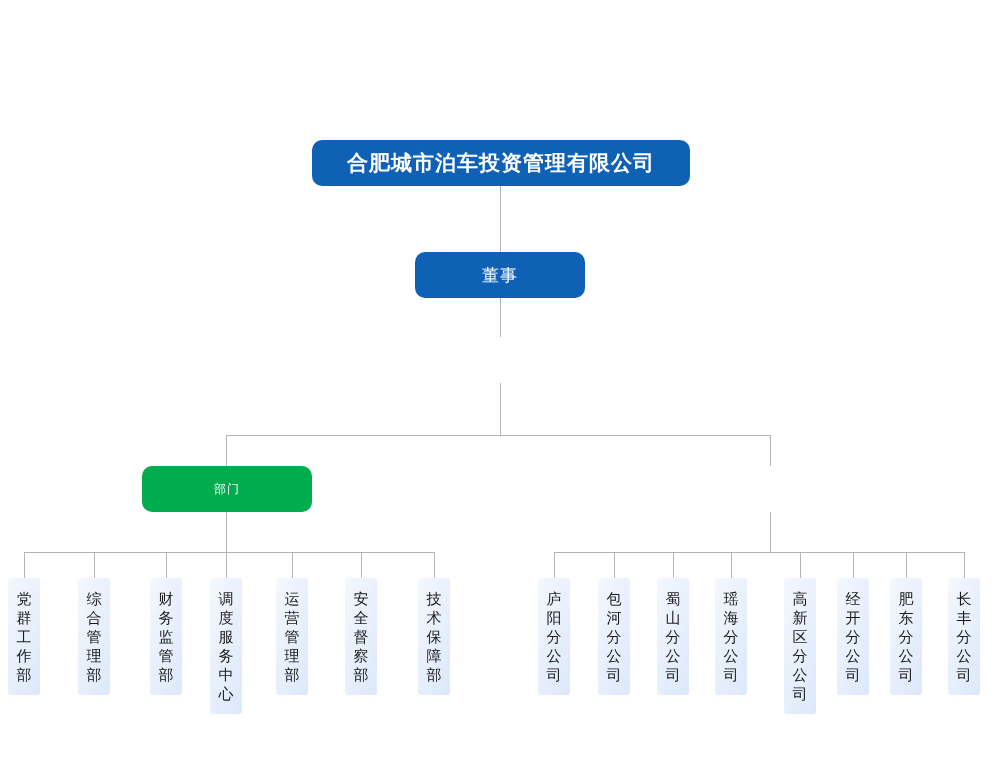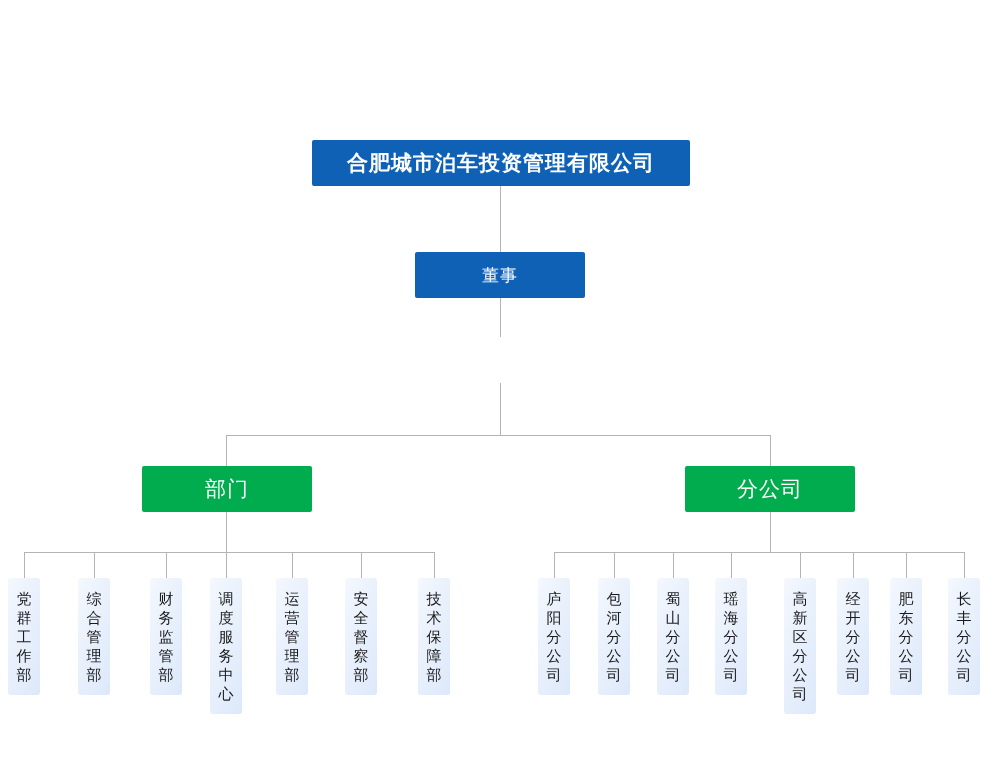--- a/index.html
+++ b/index.html
@@ -26,42 +26,42 @@
   .line {
     position: absolute;
     background: #b4b4b4;
   }
   .line.v { width: 1px; }
   .line.h { height: 1px; }
 
   
   .node {
     position: absolute;
-    border-radius: 2px;
+    border-radius: 10px;
     display: flex;
     align-items: center;
     justify-content: center;
     color: #ffffff;
     letter-spacing: 1px;
     box-sizing: border-box;
     white-space: nowrap;
   }
   .node.root {
     background: #0f61b6;
     font-size: 21px;
     font-weight: bold;
   }
   .node.mid {
     background: #0f61b6;
     font-size: 17px;
     font-weight: normal;
   }
   .node.group {
     background: #00ac4e;
-    font-size: 21px;
+    font-size: 12px;
     font-weight: normal;
   }
 
   
   .leaf {
     position: absolute;
     width: 32px;
     border-radius: 3px;
     background: linear-gradient(110deg, #f4f8fe 0%, #eaf1fc 35%, #dce8fa 100%);
     color: #1a1a1a;
@@ -113,21 +113,20 @@
   <div class="line v" style="left: 906px; top: 552px; height: 26px; background: rgb(180, 180, 180);"></div>
   <div class="line v" style="left: 964px; top: 552px; height: 26px; background: rgb(180, 180, 180);"></div>
 
   <div class="node root" style="left: 312px; top: 140px; width: 378px; height: 46px; background: rgb(15, 97, 182);">合肥城市泊车投资管理有限公司</div>
 
   <div class="node mid" style="left: 415px; top: 252px; width: 170px; height: 46px; background: rgb(15, 97, 182);">董事</div>
 
 
   <div class="node group" style="left: 142px; top: 466px; width: 170px; height: 46px; background: rgb(0, 172, 78);">部门</div>
 
-  <div class="node group" style="left: 685px; top: 466px; width: 170px; height: 46px; background: rgb(0, 172, 78);">分公司</div>
 
   <div class="leaf" style="left: 8px; top: 578px; background: linear-gradient(110deg, rgb(244, 248, 254) 0%, rgb(220, 232, 250) 100%);">
       <span class="ch">党</span>
       <span class="ch">群</span>
       <span class="ch">工</span>
       <span class="ch">作</span>
       <span class="ch">部</span>
     </div>
   <div class="leaf" style="left: 78px; top: 578px; background: linear-gradient(110deg, rgb(244, 248, 254) 0%, rgb(220, 232, 250) 100%);">
       <span class="ch">综</span>

